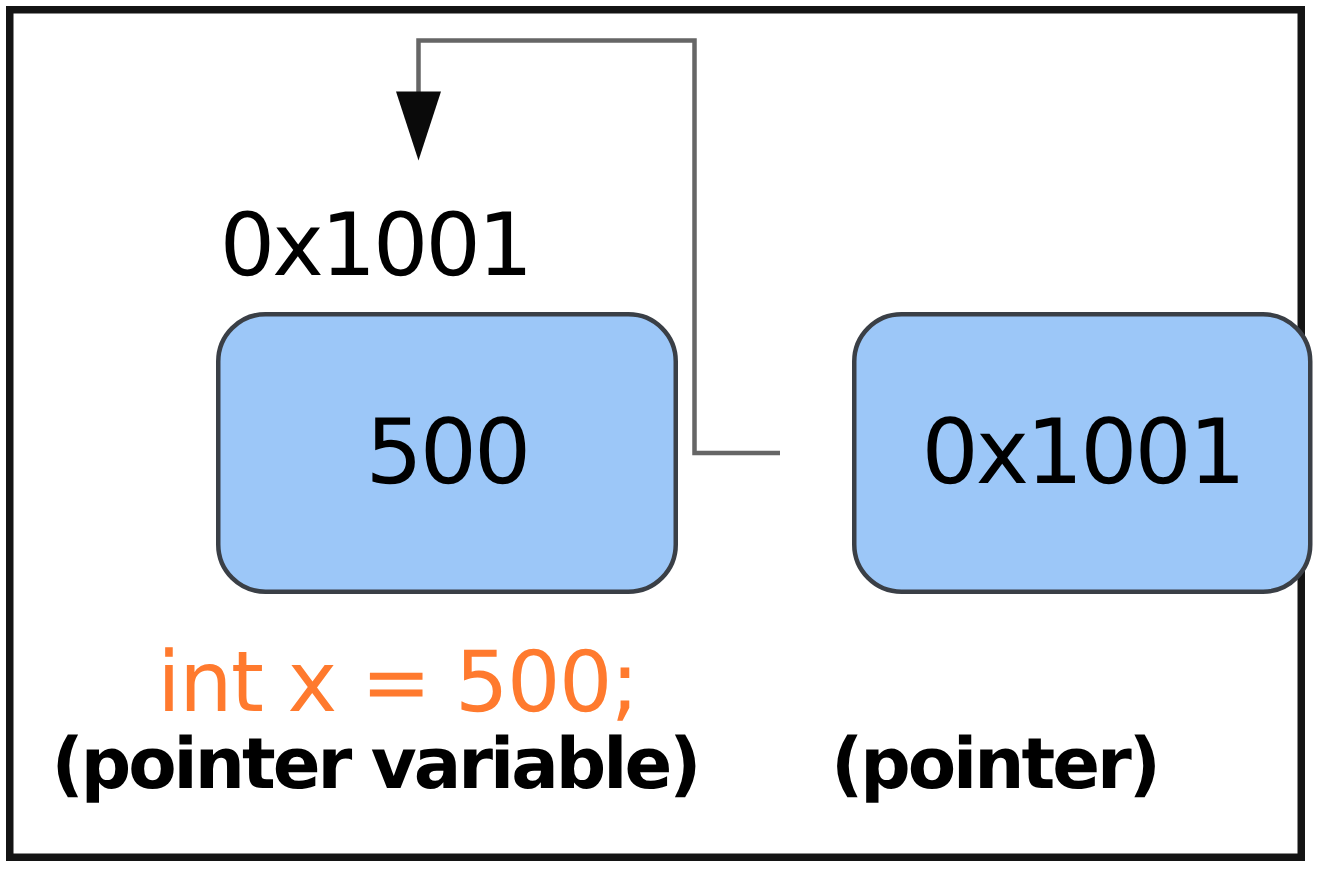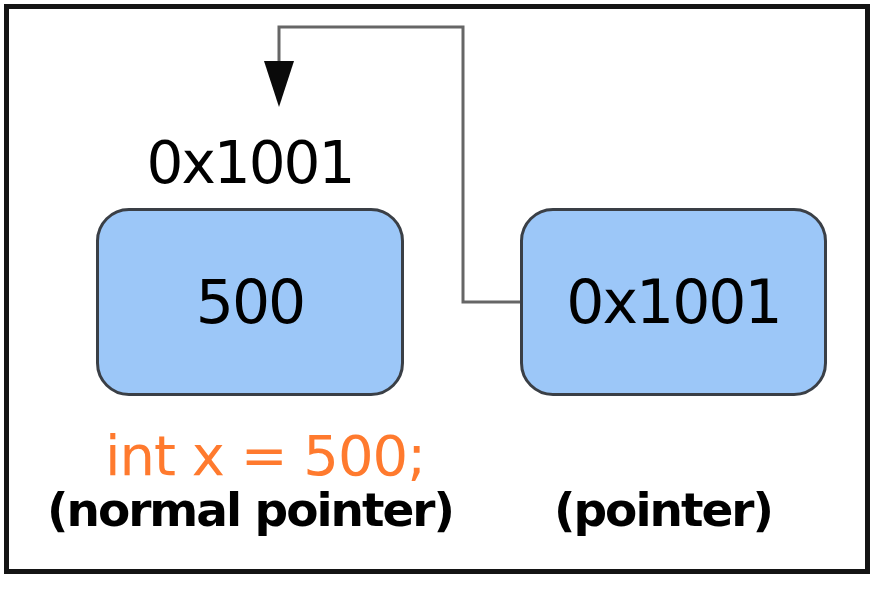--- a/index.html
+++ b/index.html
@@ -49,20 +49,21 @@
     box-sizing: border-box;
     background: #9cc7f8;
     border: 3px solid #3a3f46;
     border-radius: 33px;
     display: flex;
     align-items: center;
     justify-content: center;
     font-size: 60px;
     letter-spacing: -2px;
     color: #000000;
+    margin-left: 48px;
   }
   .box-left  { left: 96px;  top: 208px; width: 308px; height: 188px; }
   .box-right { left: 520px; top: 208px; width: 307px; height: 188px; }
   .code {
     position: absolute;
     text-align: center;
     font-size: 56px;
     line-height: 1.15;
     letter-spacing: -1px;
     color: #ff7a2e;
@@ -102,17 +103,17 @@
     <span>500</span>
   </div>
 
   <div class="membox box-right">
     <span>0x1001</span>
   </div>
 
   <div class="code code-left">int x = 500;</div>
 
 
-  <div class="caption caption-left">(normal pointer)</div>
+  <div class="caption caption-left">(pointer variable)</div>
 
   <div class="caption caption-right">(pointer)</div>
 
 </div>
 
 </body></html>

